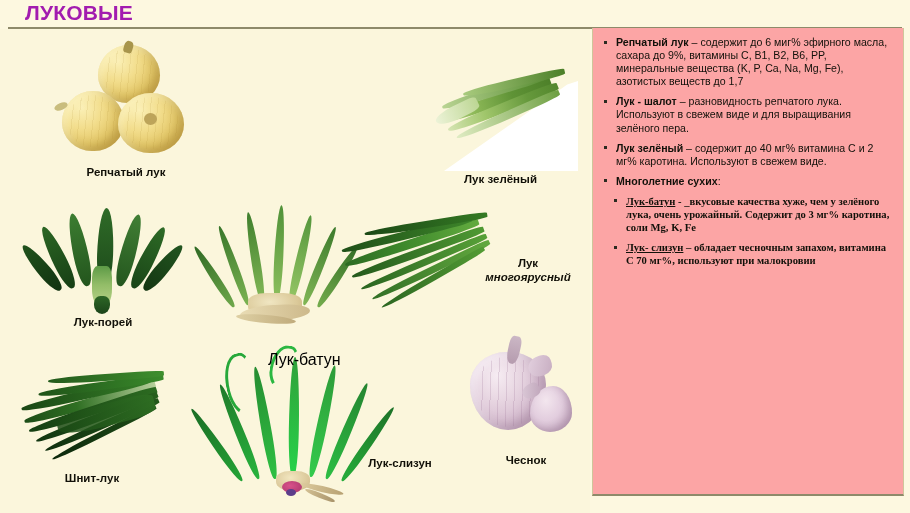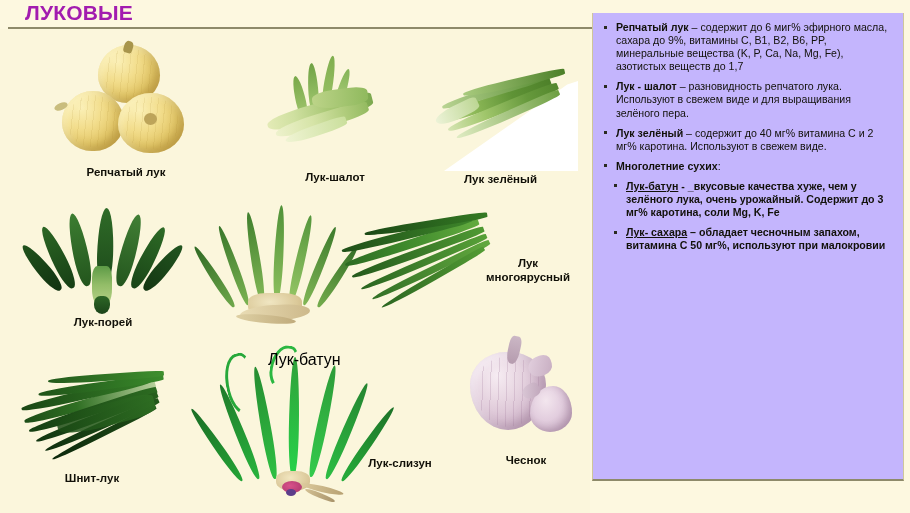--- a/index.html
+++ b/index.html
@@ -121,24 +121,24 @@
     position: absolute;
     border-radius: 55% 45% 52% 48% / 60% 58% 42% 40%;
     background: radial-gradient(ellipse at 38% 32%, #f3e6ee 0%, #e2cdde 45%, #c9aec4 80%, #b698b1 100%);
     box-shadow: inset -4px -3px 7px rgba(120,85,115,.30);
   }
 
   
   #panel {
     position: absolute;
     left: 592px;
-    top: 13px;
+    top: 28px;
     width: 312px;
     height: 468px;
-    background: #c4b5fd;
+    background: #fca5a5;
     border-left: 1px solid #cfc69b;
     border-right: 1px solid #cfc69b;
     border-bottom: 2px solid #8e8a6a;
     box-sizing: border-box;
     padding: 8px 7px 6px 6px;
     overflow: hidden;
   }
   .bullet-row {
     position: relative;
     display: block;
@@ -152,20 +152,21 @@
   .bullet-row > .dot {
     position: absolute;
     left: 5px;
     top: 4.5px;
     width: 3px;
     height: 3px;
     background: #2a2a20;
   }
   .bullet-row.sub {
     padding-left: 27px;
+    font-family: Liberation Serif, serif;
   }
   .bullet-row.sub > .dot {
     left: 15px;
   }
   .name-b { font-weight: bold; }
   .name-u { text-decoration: underline; }
   .body-b { font-weight: bold; }
 </style>
 </head>
 <body>
@@ -184,33 +185,20 @@
         <div class="onion" style="left:52px; top:4px;  width:62px; height:58px;"></div>
         <div class="onion" style="left:16px; top:50px; width:62px; height:60px;"></div>
         <div class="onion" style="left:72px; top:52px; width:66px; height:60px;"></div>
         <div style="position:absolute;left:78px;top:0px;width:9px;height:12px;background:#a8954c;border-radius:40% 40% 30% 30%;transform:rotate(16deg);"></div>
         <div style="position:absolute;left:8px;top:62px;width:14px;height:7px;background:#c9bd7e;border-radius:50%;transform:rotate(-22deg);"></div>
         <div style="position:absolute;left:98px;top:72px;width:13px;height:12px;background:#bda45a;border-radius:50%;"></div>
       </div>
       <div class="cap" style="left:8px; top:125px; width:144px;">Репчатый лук</div>
     </div>
 
-    <div class="fig" style="left:260px; top:30px; width:150px; height:140px;">
-      <div class="art" style="left:0; top:0; width:150px; height:105px;">
-        <div class="leaf" style="left:60px;top:-4px;width:9px;height:54px;background:linear-gradient(180deg,#7fae4e,#9ec469);transform:rotate(9deg);"></div>
-        <div class="leaf" style="left:50px;top:4px;width:10px;height:52px;background:linear-gradient(180deg,#6fa244,#a9cc76);transform:rotate(-4deg);"></div>
-        <div class="leaf" style="left:70px;top:8px;width:9px;height:48px;background:linear-gradient(180deg,#84b457,#b6d484);transform:rotate(17deg);"></div>
-        <div class="leaf" style="left:40px;top:16px;width:10px;height:44px;background:linear-gradient(180deg,#78a849,#a3c770);transform:rotate(-13deg);"></div>
-        <div style="position:absolute;left:6px;top:44px;width:108px;height:19px;background:linear-gradient(95deg,#e4ebb7 0%,#cfe0a0 26%,#a8c774 58%,#8fb65c 82%,#7ba84f 100%);border-radius:42% 26% 30% 48%;transform:rotate(-15deg);"></div>
-        <div style="position:absolute;left:14px;top:54px;width:96px;height:15px;background:linear-gradient(95deg,#eef2cd 0%,#d6e4a8 40%,#b0cc7c 75%,#93ba60 100%);border-radius:44% 24% 28% 50%;transform:rotate(-17deg);"></div>
-        <div style="position:absolute;left:52px;top:30px;width:56px;height:18px;background:linear-gradient(95deg,#bdd489,#8fb95d);border-radius:38% 30% 34% 44%;transform:rotate(-7deg);"></div>
-        <div style="position:absolute;left:24px;top:66px;width:64px;height:11px;background:linear-gradient(95deg,#f0f4d4,#cadf9c);border-radius:46% 22% 26% 52%;transform:rotate(-19deg);"></div>
-      </div>
-      <div class="cap" style="left:0; top:112px; width:150px;">Лук-шалот</div>
-    </div>
 
     <div class="fig" style="left:418px; top:24px; width:165px; height:145px;">
       <div class="white-patch" style="left:26px; top:28px; width:134px; height:90px;
                   clip-path: polygon(100% 0%, 100% 100%, 0% 100%, 92% 4%);"></div>
       <div class="art" style="left:0; top:0; width:165px; height:110px;">
         <div style="position:absolute;left:18px;top:42px;width:118px;height:12px;background:linear-gradient(95deg,#c7dca1 0%,#8fba59 30%,#5f9336 65%,#4d8029 100%);border-radius:40% 24% 26% 46%;transform:rotate(-20deg);"></div>
         <div style="position:absolute;left:26px;top:50px;width:118px;height:10px;background:linear-gradient(95deg,#d7e5b4 0%,#a0c66b 34%,#66993c 72%,#53872d 100%);border-radius:42% 22% 24% 48%;transform:rotate(-22deg);"></div>
         <div style="position:absolute;left:22px;top:34px;width:110px;height:9px;background:linear-gradient(95deg,#b9d493,#568c31);border-radius:40% 24% 26% 46%;transform:rotate(-17deg);"></div>
         <div style="position:absolute;left:34px;top:58px;width:112px;height:8px;background:linear-gradient(95deg,#e0ecc3,#6d9f42);border-radius:44% 20% 22% 50%;transform:rotate(-24deg);"></div>
         <div style="position:absolute;left:44px;top:26px;width:104px;height:8px;background:linear-gradient(95deg,#a9cb7e,#4b7f28);border-radius:40% 22% 24% 46%;transform:rotate(-13deg);"></div>
@@ -253,21 +241,21 @@
       <div class="art" style="left:0; top:0; width:180px; height:120px;">
         <div style="position:absolute;left:12px;top:30px;width:140px;height:9px;background:linear-gradient(95deg,#2c6a22 0%,#3f8a2c 45%,#63ab3f 100%);border-radius:40% 22% 24% 46%;transform:rotate(-18deg);"></div>
         <div style="position:absolute;left:18px;top:40px;width:140px;height:8px;background:linear-gradient(95deg,#24591c,#4f9a33);border-radius:42% 20% 22% 48%;transform:rotate(-20deg);"></div>
         <div style="position:absolute;left:10px;top:22px;width:134px;height:8px;background:linear-gradient(95deg,#1f5018,#3d852a);border-radius:40% 22% 24% 46%;transform:rotate(-14deg);"></div>
         <div style="position:absolute;left:26px;top:50px;width:136px;height:7px;background:linear-gradient(95deg,#2a6520,#58a138);border-radius:44% 20% 22% 50%;transform:rotate(-23deg);"></div>
         <div style="position:absolute;left:34px;top:12px;width:124px;height:7px;background:linear-gradient(95deg,#1b4915,#357a24);border-radius:40% 22% 24% 46%;transform:rotate(-9deg);"></div>
         <div style="position:absolute;left:36px;top:58px;width:130px;height:7px;background:linear-gradient(95deg,#326f26,#62a93e);border-radius:44% 20% 22% 50%;transform:rotate(-26deg);"></div>
         <div style="position:absolute;left:44px;top:66px;width:118px;height:6px;background:linear-gradient(95deg,#2b6621,#539b34);border-radius:46% 18% 20% 52%;transform:rotate(-30deg);"></div>
       </div>
       <div class="cap" style="left:148px; top:48px; width:100px;">Лук</div>
-      <div class="cap" style="left:148px; top:62px; width:100px;">многоярусный</div>
+      <div class="cap" style="left:148px; top:62px; width:100px;font-style:italic;">многоярусный</div>
     </div>
 
     <div class="cap" style="position:absolute; left:268px; top:322px; width:90px; z-index:5;">Лук-батун</div>
 
     <div class="fig" style="left:212px; top:318px; width:170px; height:166px;">
       <div class="art" style="left:0; top:0; width:170px; height:166px;">
         <div class="leaf" style="left:76px;top:10px;width:10px;height:120px;background:linear-gradient(180deg,#2fa03a,#27d34a);transform:rotate(1deg);"></div>
         <div class="leaf" style="left:58px;top:18px;width:10px;height:114px;background:linear-gradient(180deg,#268c31,#2ec043);transform:rotate(-10deg);"></div>
         <div class="leaf" style="left:94px;top:16px;width:10px;height:114px;background:linear-gradient(180deg,#2d9a38,#34cb4c);transform:rotate(12deg);"></div>
         <div class="leaf" style="left:42px;top:30px;width:9px;height:102px;background:linear-gradient(180deg,#1f7a2a,#28b33d);transform:rotate(-22deg);"></div>
@@ -314,17 +302,17 @@
 
   </div>
 
   <div id="panel">
     <div id="panel-list">
         <div class="bullet-row"><span class="dot"></span><span class="name-b">Репчатый лук</span><span> – содержит до 6 миг% эфирного масла, сахара до 9%, витамины C, B1, B2, B6, PP, минеральные вещества (K, P, Ca, Na, Mg, Fe), азотистых веществ до 1,7</span></div>
         <div class="bullet-row"><span class="dot"></span><span class="name-b">Лук - шалот</span><span> – разновидность репчатого лука. Используют в свежем виде и для выращивания зелёного пера.</span></div>
         <div class="bullet-row"><span class="dot"></span><span class="name-b">Лук зелёный</span><span> – содержит до 40 мг% витамина С и 2 мг% каротина. Используют в свежем виде.</span></div>
         <div class="bullet-row"><span class="dot"></span><span class="name-b">Многолетние сухих</span><span>:</span></div>
         <div class="bullet-row sub"><span class="dot"></span><span class="name-b name-u">Лук-батун</span><span class="body-b"> - _вкусовые качества хуже, чем у зелёного лука, очень урожайный. Содержит до 3 мг% каротина, соли Mg, K, Fe</span></div>
-        <div class="bullet-row sub"><span class="dot"></span><span class="name-b name-u">Лук- сахара</span><span class="body-b"> – обладает чесночным запахом, витамина С 50 мг%, используют при малокровии</span></div>
+        <div class="bullet-row sub"><span class="dot"></span><span class="name-b name-u">Лук- слизун</span><span class="body-b"> – обладает чесночным запахом, витамина С 70 мг%, используют при малокровии</span></div>
       </div>
   </div>
 
 </div>
 
 </body></html>

